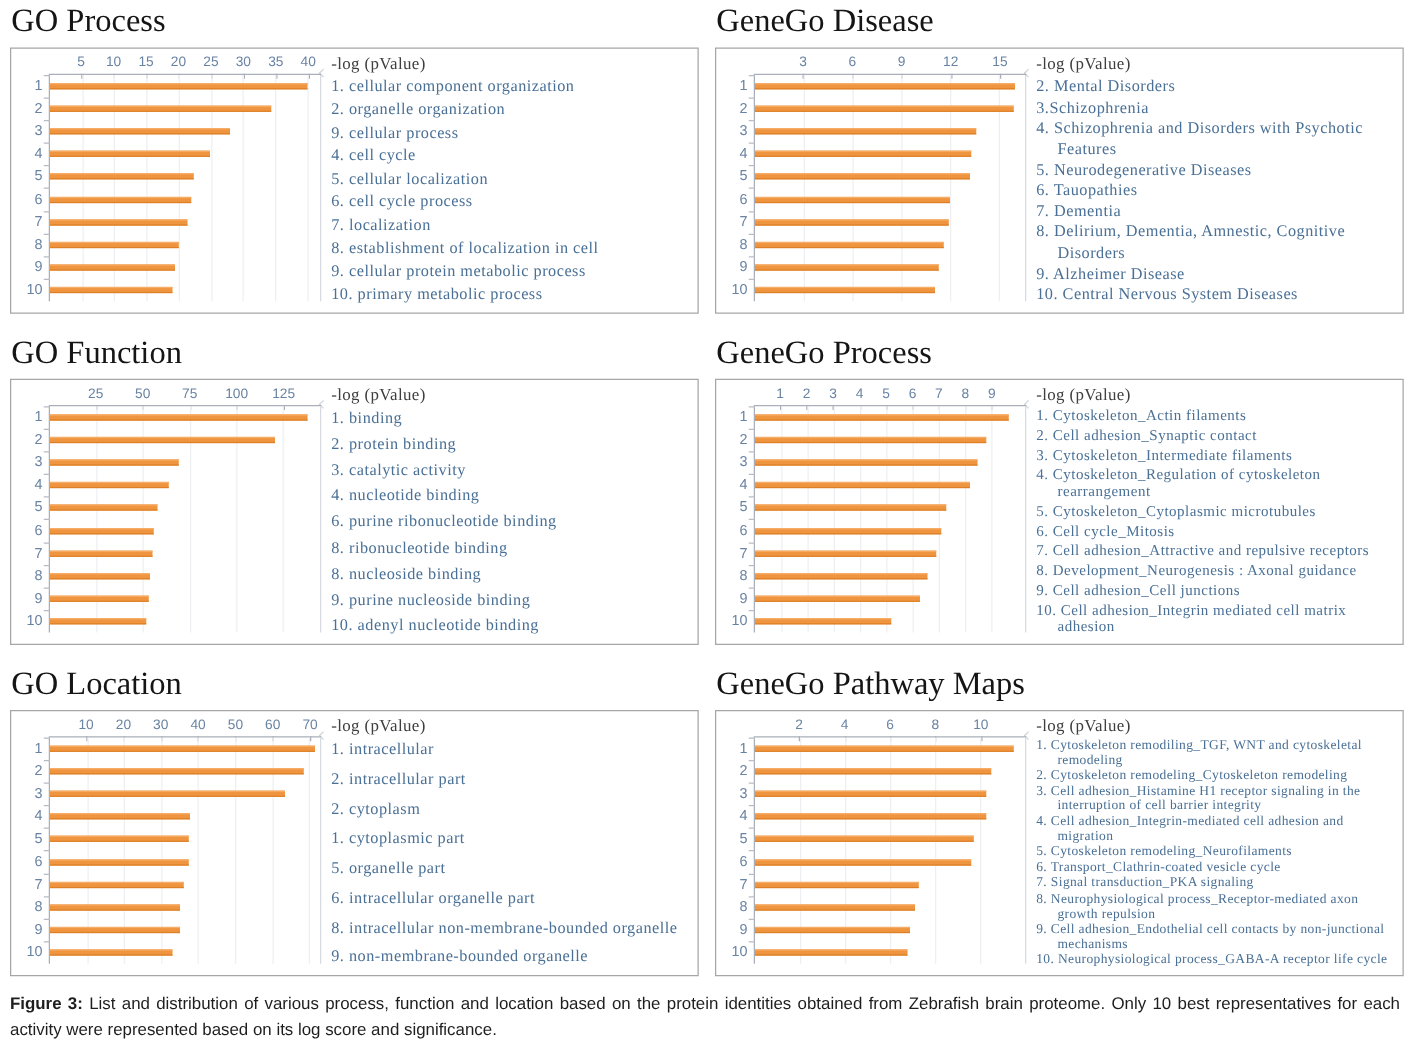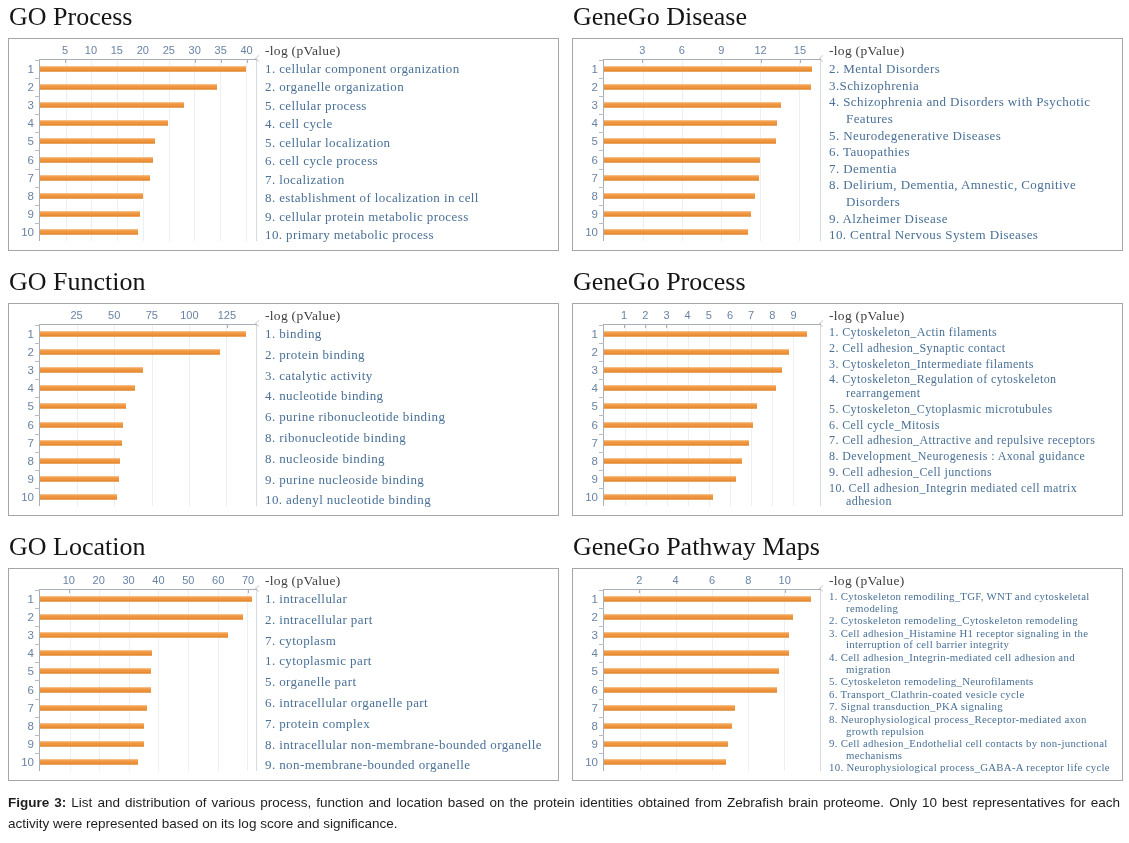--- a/index.html
+++ b/index.html
@@ -229,21 +229,21 @@
                 <div class="bar" style="width: 45.2381%;"></div>
               </div>
             </div>
           </div>
         </div>
         <div class="legend">
           <div class="legend-title">-log (pValue)</div>
           <div class="legend-items">
             <div class="legend-item">1. cellular component organization</div>
             <div class="legend-item">2. organelle organization</div>
-            <div class="legend-item">5. cellular process</div>
+            <div class="legend-item">9. cellular process</div>
             <div class="legend-item">4. cell cycle</div>
             <div class="legend-item">5. cellular localization</div>
             <div class="legend-item">6. cell cycle process</div>
             <div class="legend-item">7. localization</div>
             <div class="legend-item">8. establishment of localization in cell</div>
             <div class="legend-item">9. cellular protein metabolic process</div>
             <div class="legend-item">10. primary metabolic process</div>
           </div>
         </div>
       </div>
@@ -581,25 +581,24 @@
                 <div class="bar" style="width: 45.2055%;"></div>
               </div>
             </div>
           </div>
         </div>
         <div class="legend">
           <div class="legend-title">-log (pValue)</div>
           <div class="legend-items">
             <div class="legend-item">1. intracellular</div>
             <div class="legend-item">2. intracellular part</div>
-            <div class="legend-item">7. cytoplasm</div>
+            <div class="legend-item">2. cytoplasm</div>
             <div class="legend-item">1. cytoplasmic part</div>
             <div class="legend-item">5. organelle part</div>
             <div class="legend-item">6. intracellular organelle part</div>
-            <div class="legend-item">7. protein complex</div>
             <div class="legend-item">8. intracellular non-membrane-bounded organelle</div>
             <div class="legend-item">9. non-membrane-bounded organelle</div>
           </div>
         </div>
       </div>
     </div>
     <div class="panel">
       <div class="panel-title">GeneGo Pathway Maps</div>
       <div class="panel-box leg-small">
         <div class="plot">

